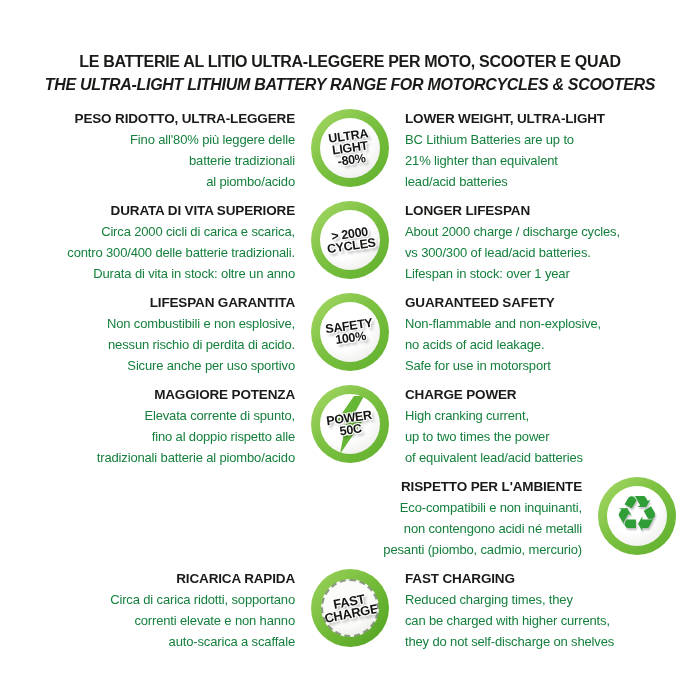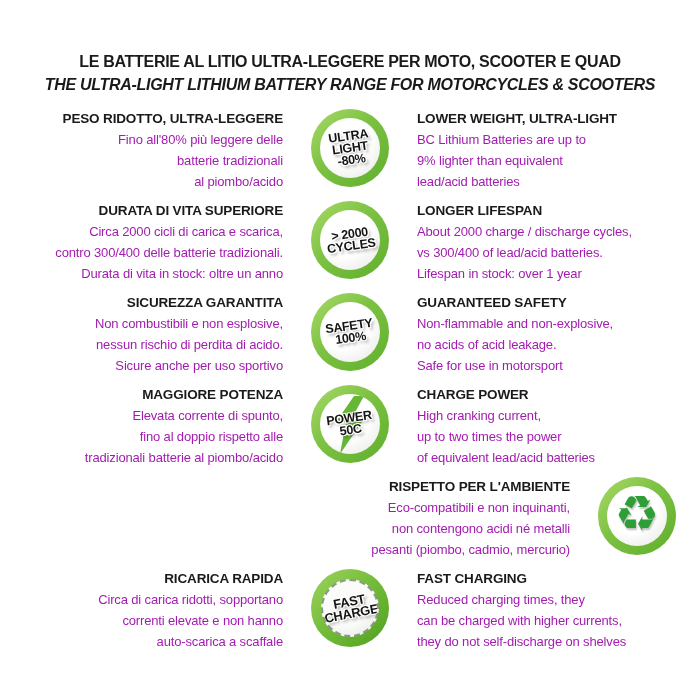--- a/index.html
+++ b/index.html
@@ -31,32 +31,31 @@
     white-space: nowrap;
   }
   .title-line.italic { font-style: italic; }
 
   .rows { margin-top: 6px; }
   .row {
     display: flex;
     align-items: flex-start;
     margin-bottom: 7px;
     min-height: 85px;
-    gap: 12px;
   }
   .col {
     flex: 1 1 0;
     font-size: 13px;
     line-height: 21px;
     letter-spacing: -0.15px;
   }
   .col.it { text-align: right; padding-right: 14px; }
   .col.en { text-align: left;  padding-left: 14px; }
   .feat-heading { font-weight: bold; font-size: 13.5px; color: #1a1a18; }
-  .feat-body { white-space: pre-line; color: #a21caf; }
+  .feat-body { white-space: pre-line; color: #15803d; }
 
   .badge-col {
     flex: 0 0 82px;
     display: flex;
     justify-content: center;
     padding-top: 1px;
   }
   .badge {
     width: 78px; height: 78px;
     border-radius: 50%;
@@ -145,21 +144,21 @@
               <span class="badge-line">ULTRA</span>
               <span class="badge-line">LIGHT</span>
               <span class="badge-line">-80%</span>
             </div>
           </div>
         </div>
       </div>
       <div class="col en">
         <div class="feat-heading">LOWER WEIGHT, ULTRA-LIGHT</div>
         <div class="feat-body">BC Lithium Batteries are up to
-9% lighter than equivalent
+21% lighter than equivalent
 lead/acid batteries</div>
       </div>
     </div>
 
     <div class="row">
       <div class="col it">
         <div class="feat-heading">DURATA DI VITA SUPERIORE</div>
         <div class="feat-body">Circa 2000 cicli di carica e scarica,
 contro 300/400 delle batterie tradizionali.
 Durata di vita in stock: oltre un anno</div>
@@ -170,28 +169,28 @@
             <div class="badge-text">
               <span class="badge-line">&gt; 2000</span>
               <span class="badge-line">CYCLES</span>
             </div>
           </div>
         </div>
       </div>
       <div class="col en">
         <div class="feat-heading">LONGER LIFESPAN</div>
         <div class="feat-body">About 2000 charge / discharge cycles,
-vs 300/400 of lead/acid batteries.
+vs 300/300 of lead/acid batteries.
 Lifespan in stock: over 1 year</div>
       </div>
     </div>
 
     <div class="row">
       <div class="col it">
-        <div class="feat-heading">SICUREZZA GARANTITA</div>
+        <div class="feat-heading">LIFESPAN GARANTITA</div>
         <div class="feat-body">Non combustibili e non esplosive,
 nessun rischio di perdita di acido.
 Sicure anche per uso sportivo</div>
       </div>
       <div class="badge-col">
         <div class="badge">
           <div class="badge-inner">
             <div class="badge-text">
               <span class="badge-line">SAFETY</span>
               <span class="badge-line">100%</span>

